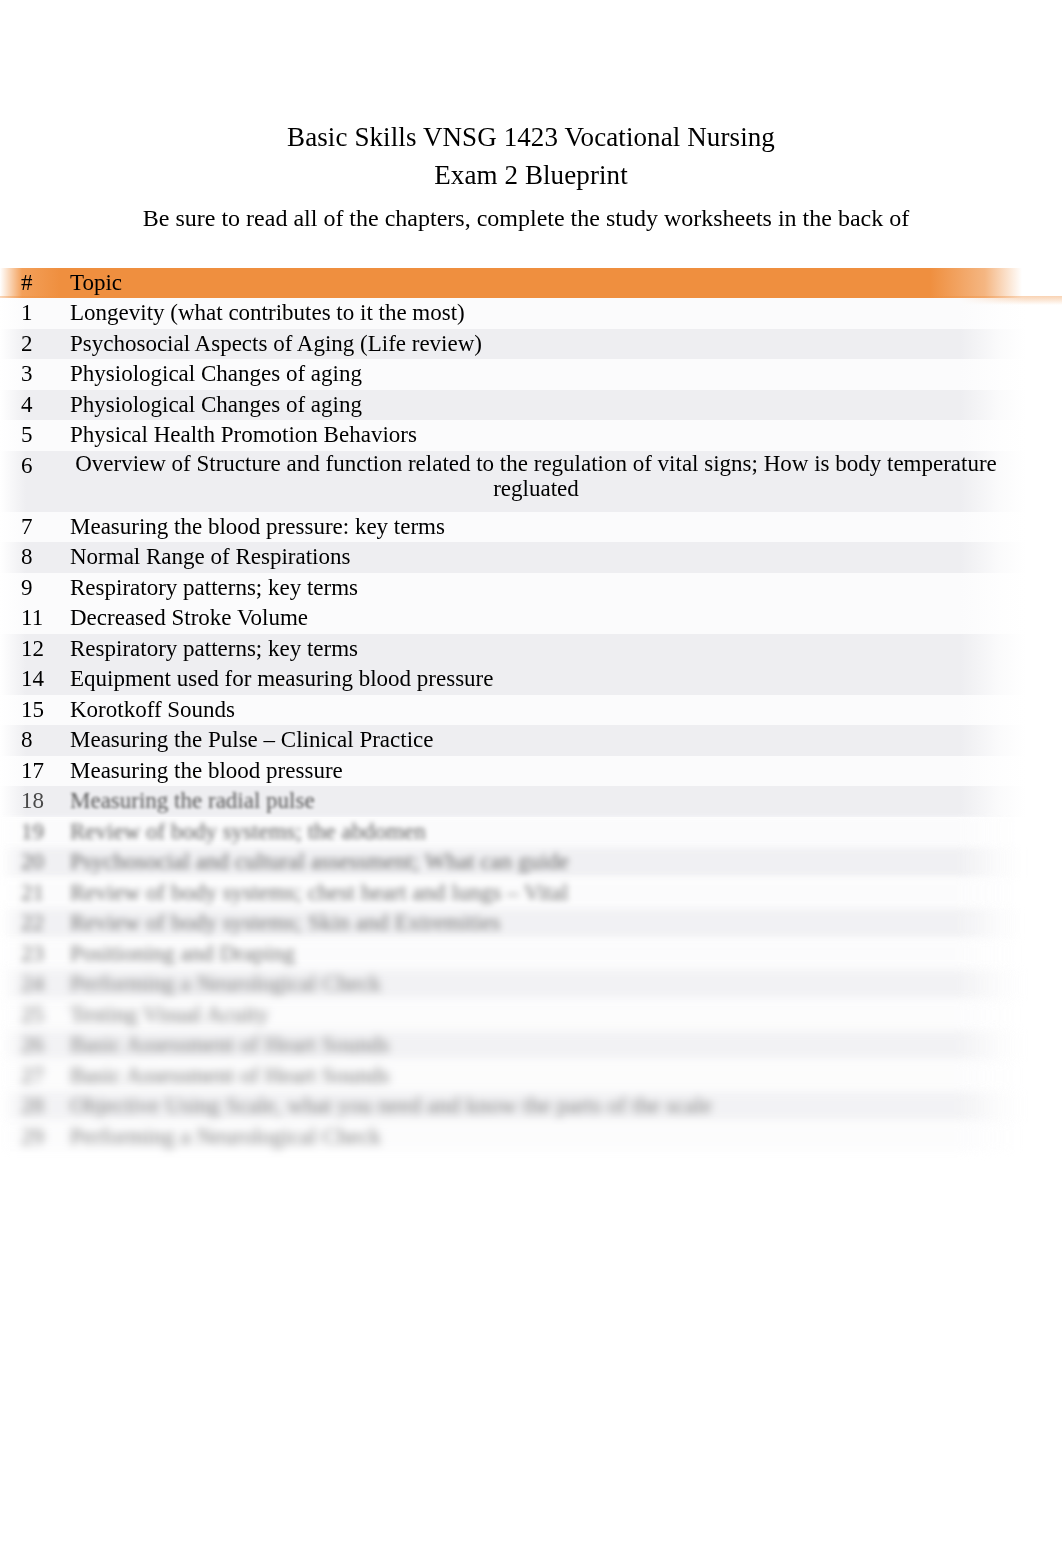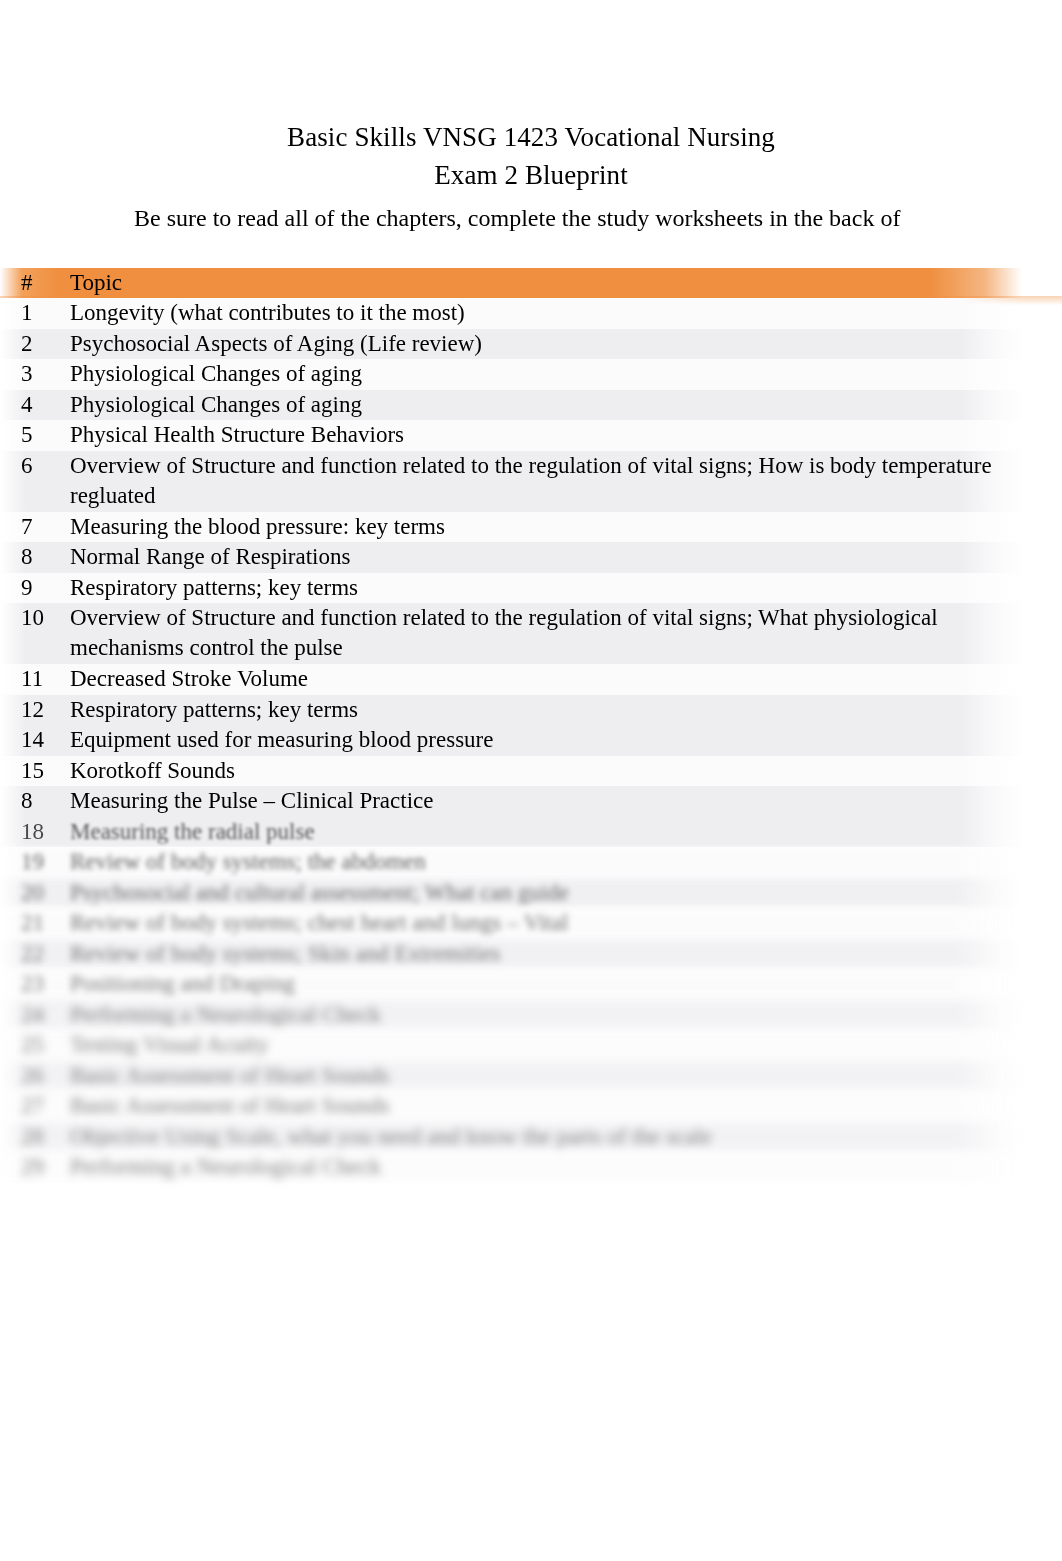--- a/index.html
+++ b/index.html
@@ -37,22 +37,21 @@
     line-height: 38px;
     letter-spacing: 0.1px;
     white-space: nowrap;
   }
 
   .intro-block {
     position: absolute;
     left: 126px;
     top: 202px;
     width: 800px;
-    text-align: left;
-    margin-left: 8px;
+    text-align: center;
   }
   .intro-line {
     font-size: 24px;
     line-height: 32px;
     white-space: nowrap;
   }
 
   
   .table-wrap {
     position: absolute;
@@ -118,21 +117,21 @@
   }
   .thead-row .c-num,
   .thead-row .c-topic {
     line-height: 30px;
     font-size: 23px;
   }
 
   
   .row.two-line { min-height: 61px; }
   .row.two-line .c-num { line-height: 30.5px; }
-  .row.two-line .c-topic { line-height: 30px; }
+  .row.two-line .c-topic { line-height: 25px; text-align: center; }
 
   
   .b1  { filter: blur(1.6px); opacity: .92; }
   .b2  { filter: blur(2.4px); opacity: .88; }
   .b3  { filter: blur(3.0px); opacity: .84; }
   .b4  { filter: blur(3.4px); opacity: .80; }
   .b5  { filter: blur(3.7px); opacity: .78; }
   .b6  { filter: blur(3.9px); opacity: .76; }
   .b7  { filter: blur(4.1px); opacity: .74; }
   .b8  { filter: blur(4.2px); opacity: .73; }
@@ -188,61 +187,61 @@
     <div class="row even">
       <div class="c-num"><span class="c-num-inner">3</span></div>
       <div class="c-topic">Physiological Changes of aging</div>
     </div>
     <div class="row odd">
       <div class="c-num"><span class="c-num-inner">4</span></div>
       <div class="c-topic">Physiological Changes of aging</div>
     </div>
     <div class="row even">
       <div class="c-num"><span class="c-num-inner">5</span></div>
-      <div class="c-topic">Physical Health Structure Behaviors</div>
+      <div class="c-topic">Physical Health Promotion Behaviors</div>
     </div>
     <div class="row odd two-line">
       <div class="c-num"><span class="c-num-inner">6</span></div>
       <div class="c-topic">Overview of Structure and function related to the regulation of vital signs; How is body temperature regluated</div>
     </div>
     <div class="row even">
       <div class="c-num"><span class="c-num-inner">7</span></div>
       <div class="c-topic">Measuring the blood pressure: key terms</div>
     </div>
     <div class="row odd">
       <div class="c-num"><span class="c-num-inner">8</span></div>
       <div class="c-topic">Normal Range of Respirations</div>
     </div>
     <div class="row even">
       <div class="c-num"><span class="c-num-inner">9</span></div>
       <div class="c-topic">Respiratory patterns; key terms</div>
     </div>
-    <div class="row odd two-line">
-      <div class="c-num"><span class="c-num-inner">10</span></div>
-      <div class="c-topic">Overview of Structure and function related to the regulation of vital signs; What physiological mechanisms control the pulse</div>
-    </div>
     <div class="row even">
       <div class="c-num"><span class="c-num-inner">11</span></div>
       <div class="c-topic">Decreased Stroke Volume</div>
     </div>
     <div class="row odd">
       <div class="c-num"><span class="c-num-inner">12</span></div>
       <div class="c-topic">Respiratory patterns; key terms</div>
     </div>
     <div class="row odd">
       <div class="c-num"><span class="c-num-inner">14</span></div>
       <div class="c-topic">Equipment used for measuring blood pressure</div>
     </div>
     <div class="row even">
       <div class="c-num"><span class="c-num-inner">15</span></div>
       <div class="c-topic">Korotkoff Sounds</div>
     </div>
     <div class="row odd">
       <div class="c-num"><span class="c-num-inner">8</span></div>
       <div class="c-topic">Measuring the Pulse – Clinical Practice</div>
+    </div>
+    <div class="row even">
+      <div class="c-num"><span class="c-num-inner">17</span></div>
+      <div class="c-topic">Measuring the blood pressure</div>
     </div>
 
     <div class="row odd blurred">
       <div class="c-num"><span class="c-num-inner">18</span></div>
       <div class="c-topic b1">Measuring the radial pulse</div>
     </div>
     <div class="row even blurred b2">
       <div class="c-num"><span class="c-num-inner">19</span></div>
       <div class="c-topic">Review of body systems; the abdomen</div>
     </div>

